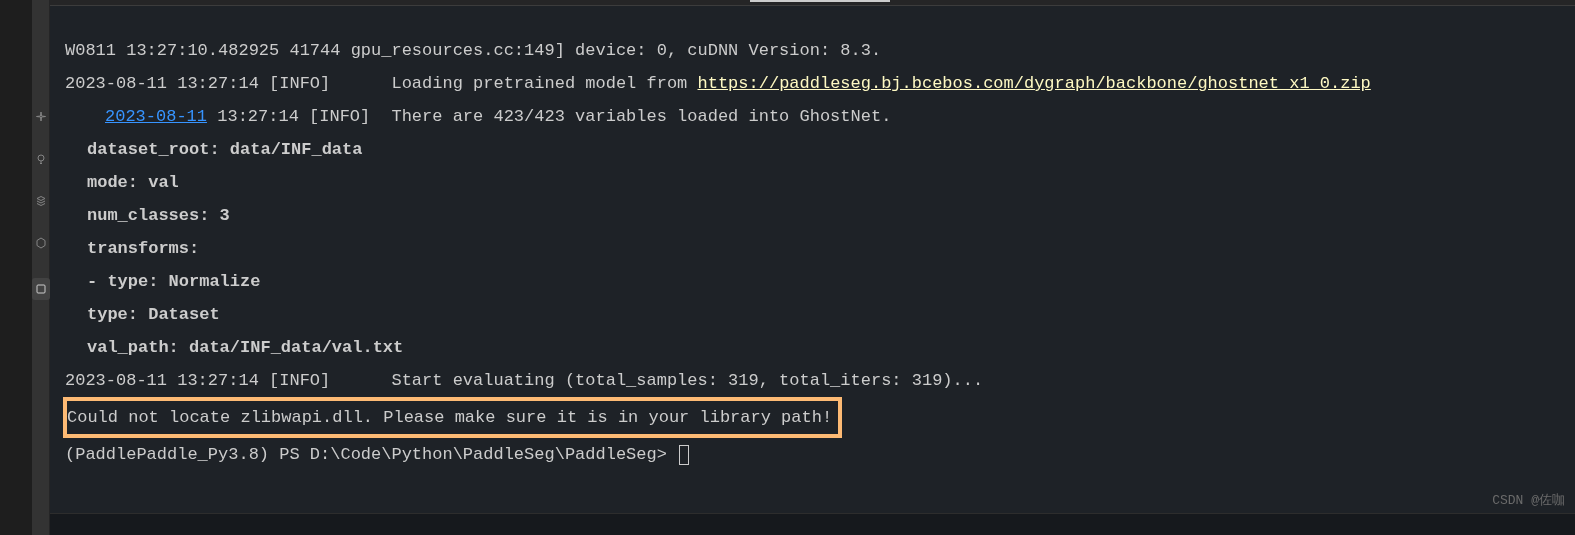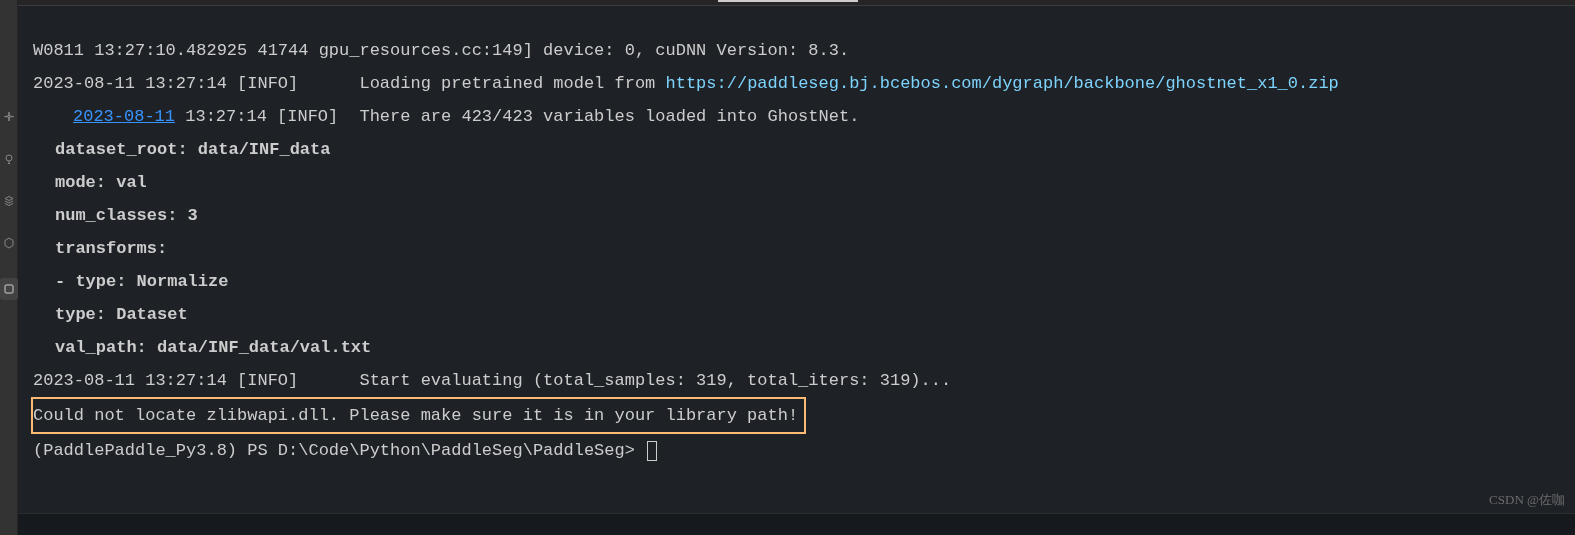--- a/index.html
+++ b/index.html
@@ -8,20 +8,21 @@
     height: 535px;
     background: #1e1e1e;
     font-family: Consolas, 'Courier New', monospace;
     font-size: 17px;
     color: #cccccc;
     overflow: hidden;
   }
   .workspace {
     display: flex;
     height: 100%;
+    padding-left: 32px;
   }
   .activity-bar {
     width: 18px;
     background: #333333;
     display: flex;
     flex-direction: column;
     align-items: center;
     padding-top: 110px;
     gap: 28px;
     border-right: 1px solid #252526;
@@ -64,29 +65,30 @@
   .terminal {
     flex: 1;
     padding: 28px 15px 8px 15px;
     line-height: 33px;
     white-space: pre;
     overflow: hidden;
   }
   .line { display: block; }
   .indent { padding-left: 22px; font-weight: bold; }
   .link {
-    color: #7dd3fc;
+    color: #fef9c3;
+    text-decoration: underline;
   }
   .date-link {
     color: #3794ff;
     text-decoration: underline;
     margin-left: 40px;
   }
   .error-box {
-    border: 2px solid #fdba74;
+    border: 4px solid #fdba74;
     display: inline-block;
     padding: 0 6px 0 0;
     margin-left: -2px;
   }
   .cursor {
     display: inline-block;
     width: 10px;
     height: 20px;
     border: 1px solid #cccccc;
     vertical-align: middle;
@@ -96,21 +98,21 @@
     height: 22px;
     background: #16191d;
     border-top: 1px solid #2d2d2d;
   }
   .watermark {
     position: absolute;
     right: 10px;
     bottom: 26px;
     color: #6b6b6b;
     font-size: 13px;
-    font-family: Liberation Serif, serif;
+    font-family: Liberation Mono, monospace;
     text-align: right;
   }
   .scrollbar {
     position: absolute;
     right: 0;
     top: 6px;
     bottom: 22px;
     width: 12px;
   }
 </style>

